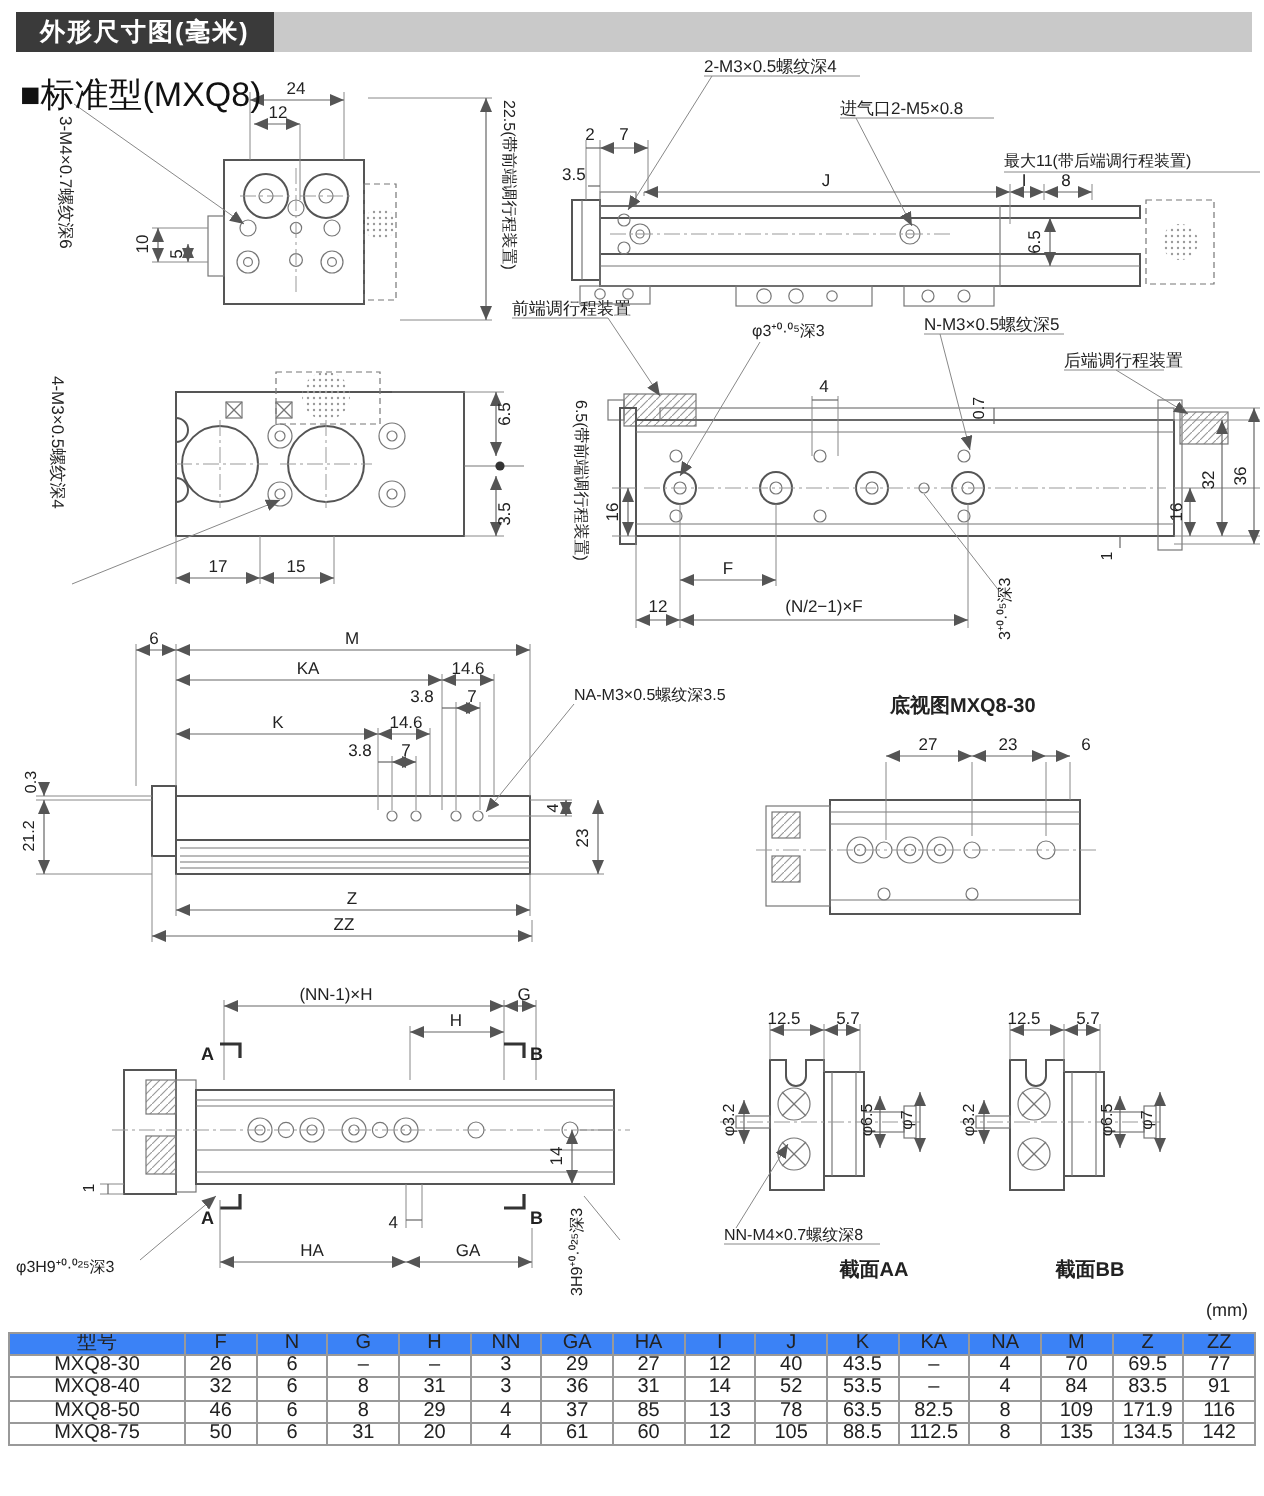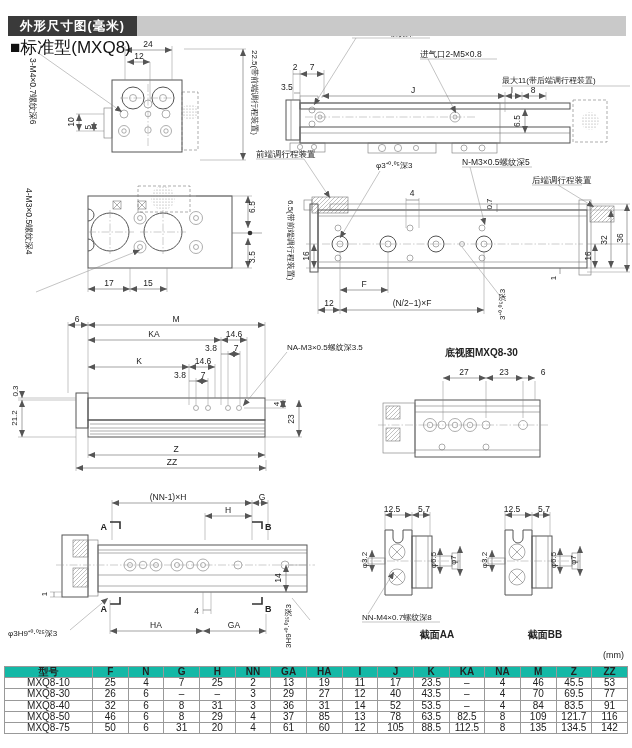--- a/index.html
+++ b/index.html
@@ -1,35 +1,35 @@
 <!DOCTYPE html>
 <html><head>
 <meta charset="utf-8">
 <style>
   html,body{margin:0;padding:0;background:#e8e8e8;}
   #page{position:relative;width:632px;height:748px;background:#ffffff;overflow:hidden;
         font-family:"Liberation Sans",sans-serif;color:#222;}
-  .titlebar{position:absolute;left:8px;top:16px;width:618px;height:20px;background:#c9c9c9;}
+  .titlebar{position:absolute;left:8px;top:6px;width:618px;height:20px;background:#c9c9c9;}
   .titlebar .dark{position:absolute;left:0;top:0;height:20px;background:#3a3a3a;color:#fff;
         font-size:12.5px;font-weight:bold;line-height:20px;padding:0 12px;letter-spacing:1px;}
   .subtitle{position:absolute;left:10px;top:36px;font-size:17px;color:#111;}
   .unitnote{position:absolute;right:8px;top:650px;font-size:9px;color:#222;}
   svg text{font-family:"Liberation Sans",sans-serif;fill:#222;}
   .s8{font-size:8px;} .s85{font-size:8.5px;} .s9{font-size:9px;} .s10{font-size:10px;font-weight:bold;}
   .o{fill:none;stroke:#555;stroke-width:1;}
   .t{fill:none;stroke:#777;stroke-width:.6;}
   .d{stroke-dasharray:3 2;}
   .cl{fill:none;stroke:#999;stroke-width:.5;stroke-dasharray:8 2 1.5 2;}
   .dim{fill:none;stroke:#666;stroke-width:.6;}
   .ext{fill:none;stroke:#888;stroke-width:.5;}
   table.dims{position:absolute;left:4px;top:666px;width:624px;border-collapse:collapse;
         font-size:10px;table-layout:fixed;}
   table.dims th,table.dims td{border:1px solid #999;text-align:center;padding:0;height:10.2px;
         line-height:10.2px;overflow:hidden;white-space:nowrap;}
-  table.dims th{background:#14b8a6;font-weight:bold;}
+  table.dims th{background:#3b82f6;font-weight:normal;}
   table.dims{border:1.5px solid #555;}
   table.dims col.model{width:88px;}
 </style>
 </head>
 <body>
 
 <div id="page">
 
   <div class="titlebar">
     <span class="dark">外形尺寸图(毫米)</span>
@@ -538,38 +538,20 @@
           <th>J</th>
           <th>K</th>
           <th>KA</th>
           <th>NA</th>
           <th>M</th>
           <th>Z</th>
           <th>ZZ</th>
         </tr>
       </thead>
     <tbody id="t-body">
-        <tr>
-          <td>MXQ8-10</td>
-          <td>25</td>
-          <td>4</td>
-          <td>7</td>
-          <td>25</td>
-          <td>2</td>
-          <td>13</td>
-          <td>19</td>
-          <td>11</td>
-          <td>17</td>
-          <td>23.5</td>
-          <td>–</td>
-          <td>4</td>
-          <td>46</td>
-          <td>45.5</td>
-          <td>53</td>
-        </tr>
         <tr>
           <td>MXQ8-30</td>
           <td>26</td>
           <td>6</td>
           <td>–</td>
           <td>–</td>
           <td>3</td>
           <td>29</td>
           <td>27</td>
           <td>12</td>
@@ -607,21 +589,21 @@
           <td>29</td>
           <td>4</td>
           <td>37</td>
           <td>85</td>
           <td>13</td>
           <td>78</td>
           <td>63.5</td>
           <td>82.5</td>
           <td>8</td>
           <td>109</td>
-          <td>121.7</td>
+          <td>171.9</td>
           <td>116</td>
         </tr>
         <tr>
           <td>MXQ8-75</td>
           <td>50</td>
           <td>6</td>
           <td>31</td>
           <td>20</td>
           <td>4</td>
           <td>61</td>

